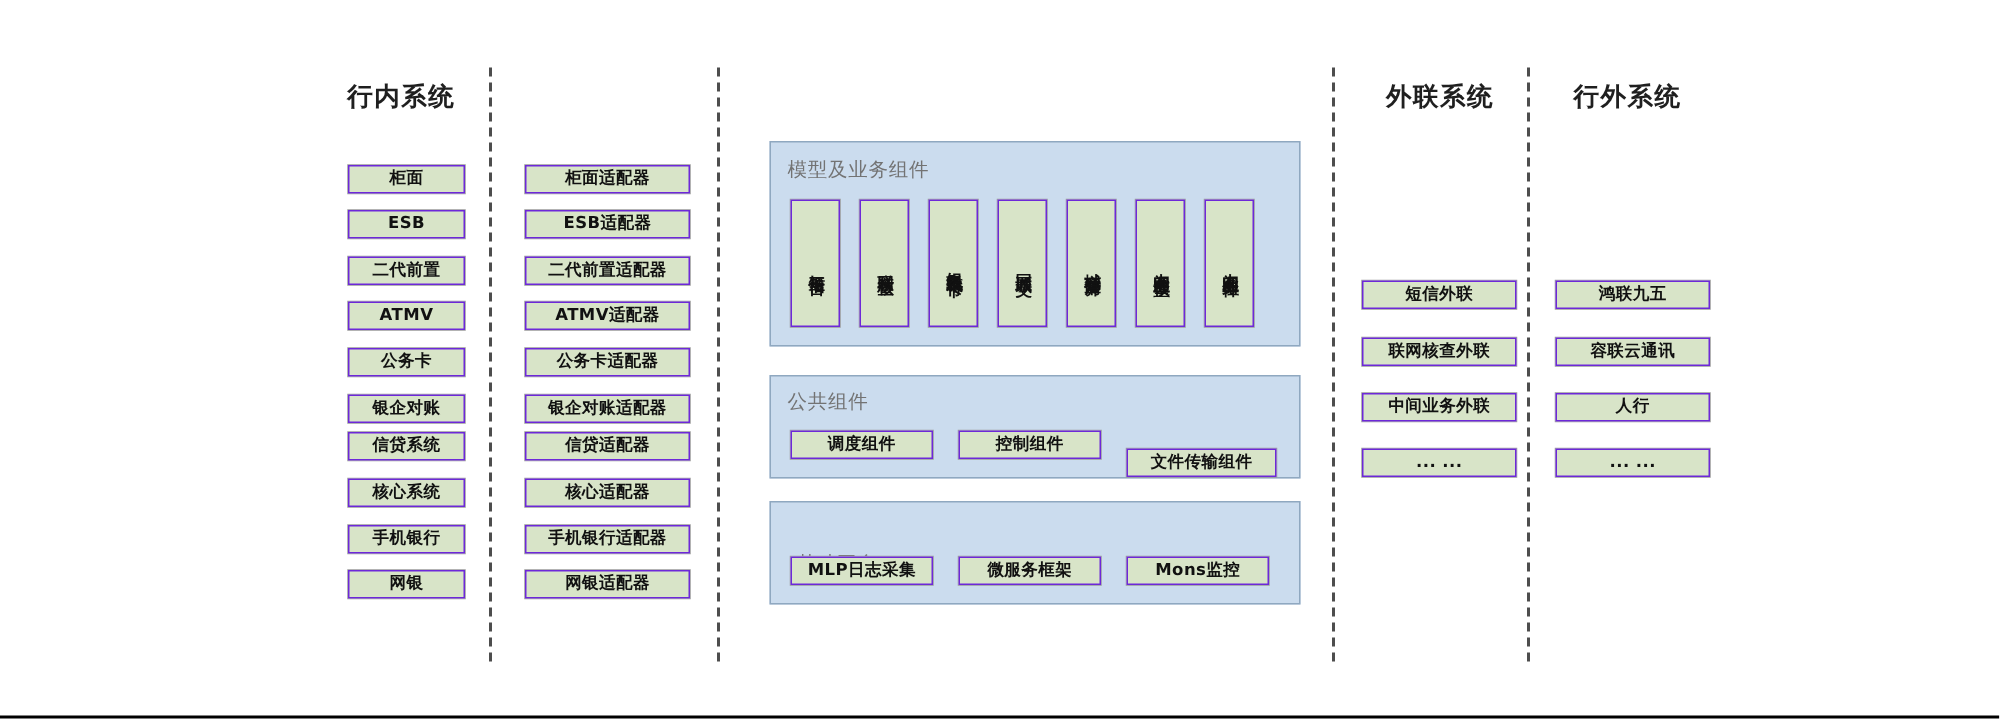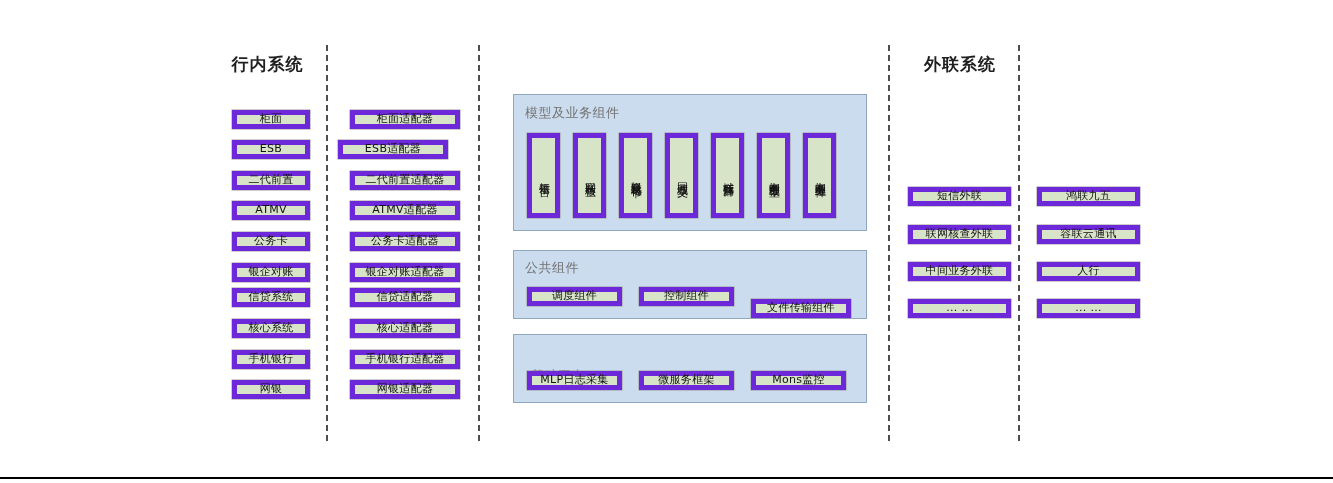--- a/index.html
+++ b/index.html
@@ -18,27 +18,27 @@
     height: 483px;
     background: #ffffff;
     overflow: hidden;
   }
 
   
   .node {
     position: absolute;
     box-sizing: border-box;
     background: #d8e4c8;
-    border: 5px solid #6d28d9;
+    border: 1px solid #6d28d9;
     box-shadow: 0 0 0 0.5px #9a9a9a;
     display: flex;
     align-items: center;
     justify-content: center;
     font-size: 11px;
-    font-weight: normal;
+    font-weight: bold;
     letter-spacing: 0.3px;
     color: #111111;
     line-height: 1.1;
     text-align: center;
   }
   .node.vertical {
     writing-mode: vertical-rl;
     text-orientation: upright;
     letter-spacing: 1px;
     font-size: 11px;
@@ -91,39 +91,40 @@
 <body>
 
 <div id="canvas">
 
   <div class="col-title" style="left:215px; top:53px; width:105px;">行内系统</div>
 
 
 
   <div class="col-title" style="left:905px; top:53px; width:110px;">外联系统</div>
 
+  <div class="col-title" style="left:1020px; top:53px; width:130px;">行外系统</div>
 
   <div class="divider" style="left:326px; top:45px; height:396px;"></div>
   <div class="divider" style="left:478px; top:45px; height:396px;"></div>
   <div class="divider" style="left:888px; top:45px; height:396px;"></div>
   <div class="divider" style="left:1018px; top:45px; height:396px;"></div>
 
   <div class="node" style="left:232px; top:110px; width:78px; height:19px;">柜面</div>
   <div class="node" style="left:232px; top:140px; width:78px; height:19px;">ESB</div>
   <div class="node" style="left:232px; top:171px; width:78px; height:19px;">二代前置</div>
   <div class="node" style="left:232px; top:201px; width:78px; height:19px;">ATMV</div>
   <div class="node" style="left:232px; top:232px; width:78px; height:19px;">公务卡</div>
   <div class="node" style="left:232px; top:263px; width:78px; height:19px;">银企对账</div>
   <div class="node" style="left:232px; top:288px; width:78px; height:19px;">信贷系统</div>
   <div class="node" style="left:232px; top:319px; width:78px; height:19px;">核心系统</div>
   <div class="node" style="left:232px; top:350px; width:78px; height:19px;">手机银行</div>
   <div class="node" style="left:232px; top:380px; width:78px; height:19px;">网银</div>
 
   <div class="node" style="left:350px; top:110px; width:110px; height:19px;text-align:center;">柜面适配器</div>
-  <div class="node" style="left:338px; top:140px; width:110px; height:19px;">ESB适配器</div>
+  <div class="node" style="left:350px; top:140px; width:110px; height:19px;">ESB适配器</div>
   <div class="node" style="left:350px; top:171px; width:110px; height:19px;">二代前置适配器</div>
   <div class="node" style="left:350px; top:201px; width:110px; height:19px;">ATMV适配器</div>
   <div class="node" style="left:350px; top:232px; width:110px; height:19px;">公务卡适配器</div>
   <div class="node" style="left:350px; top:263px; width:110px; height:19px;">银企对账适配器</div>
   <div class="node" style="left:350px; top:288px; width:110px; height:19px;">信贷适配器</div>
   <div class="node" style="left:350px; top:319px; width:110px; height:19px;">核心适配器</div>
   <div class="node" style="left:350px; top:350px; width:110px; height:19px;">手机银行适配器</div>
   <div class="node" style="left:350px; top:380px; width:110px; height:19px;">网银适配器</div>
 
   <div class="panel" style="left:513px; top:94px; width:354px; height:137px;"></div>

